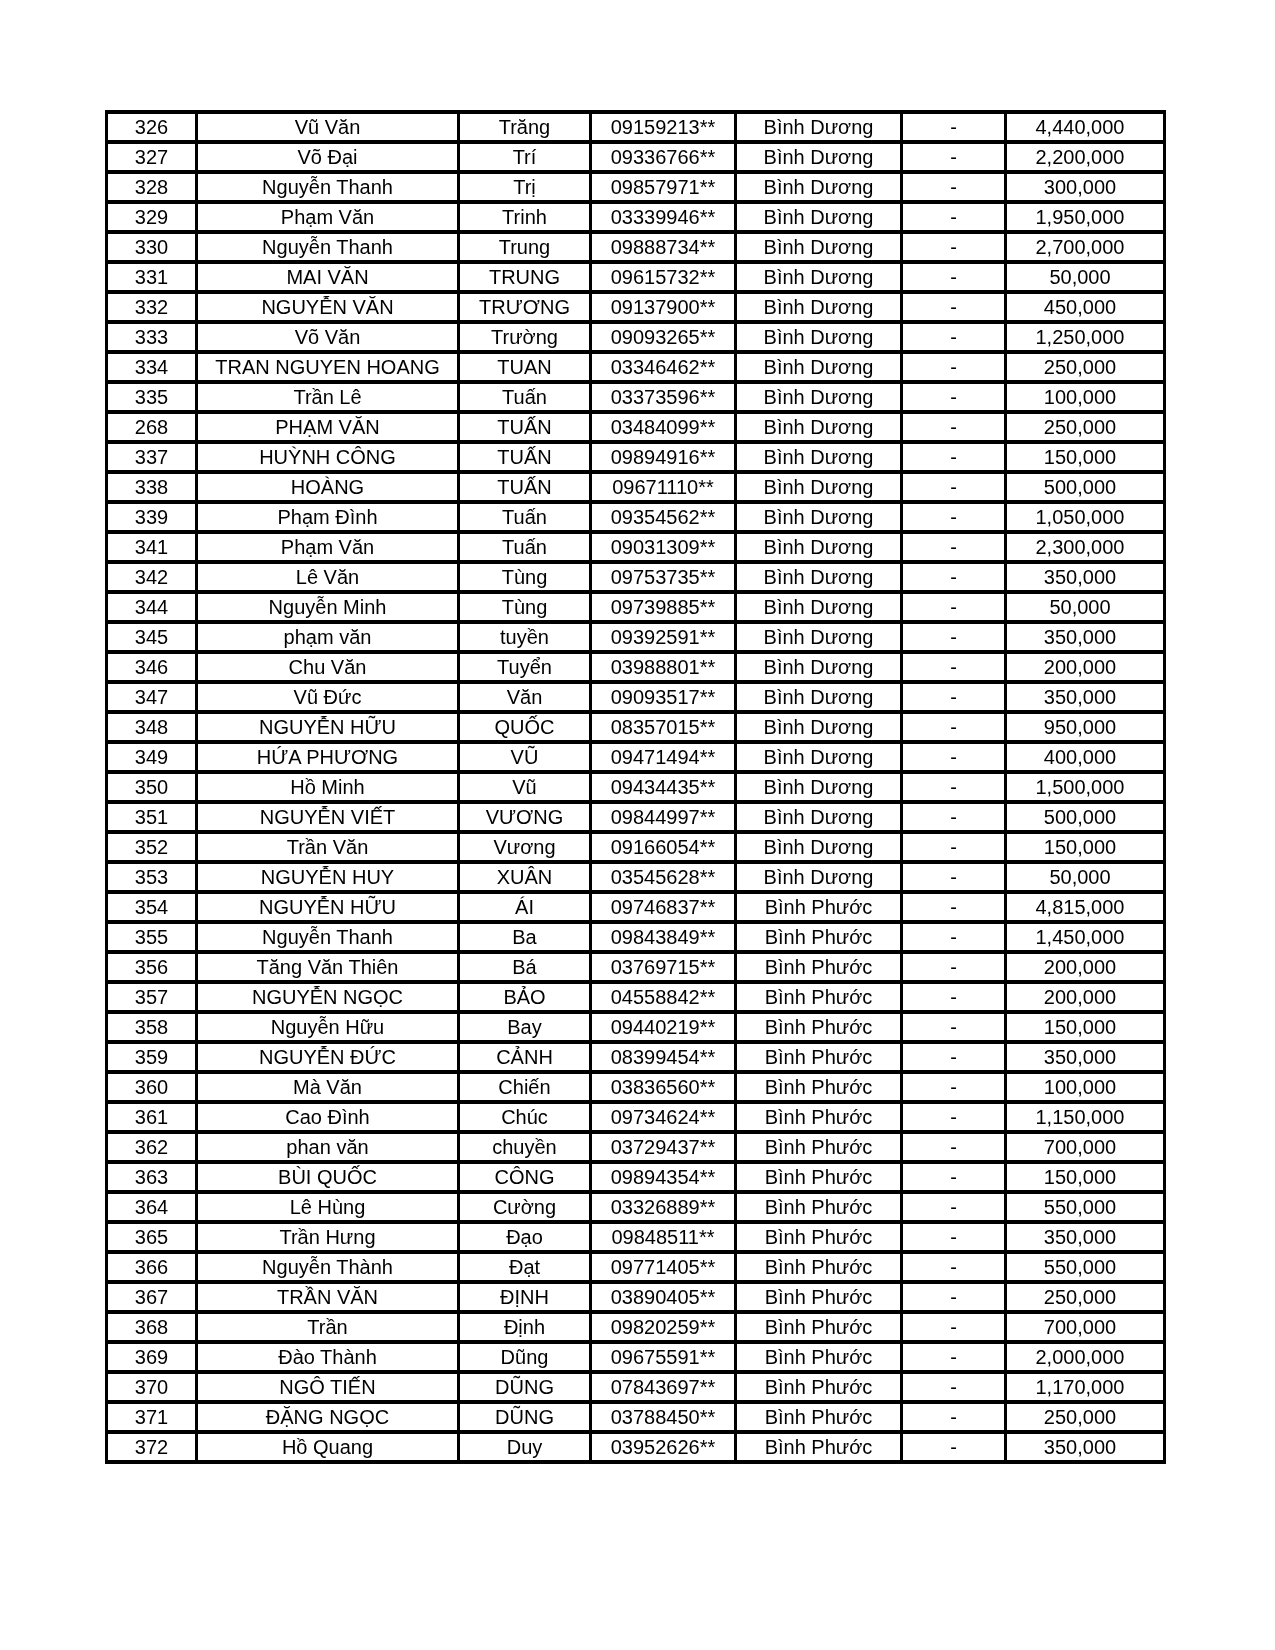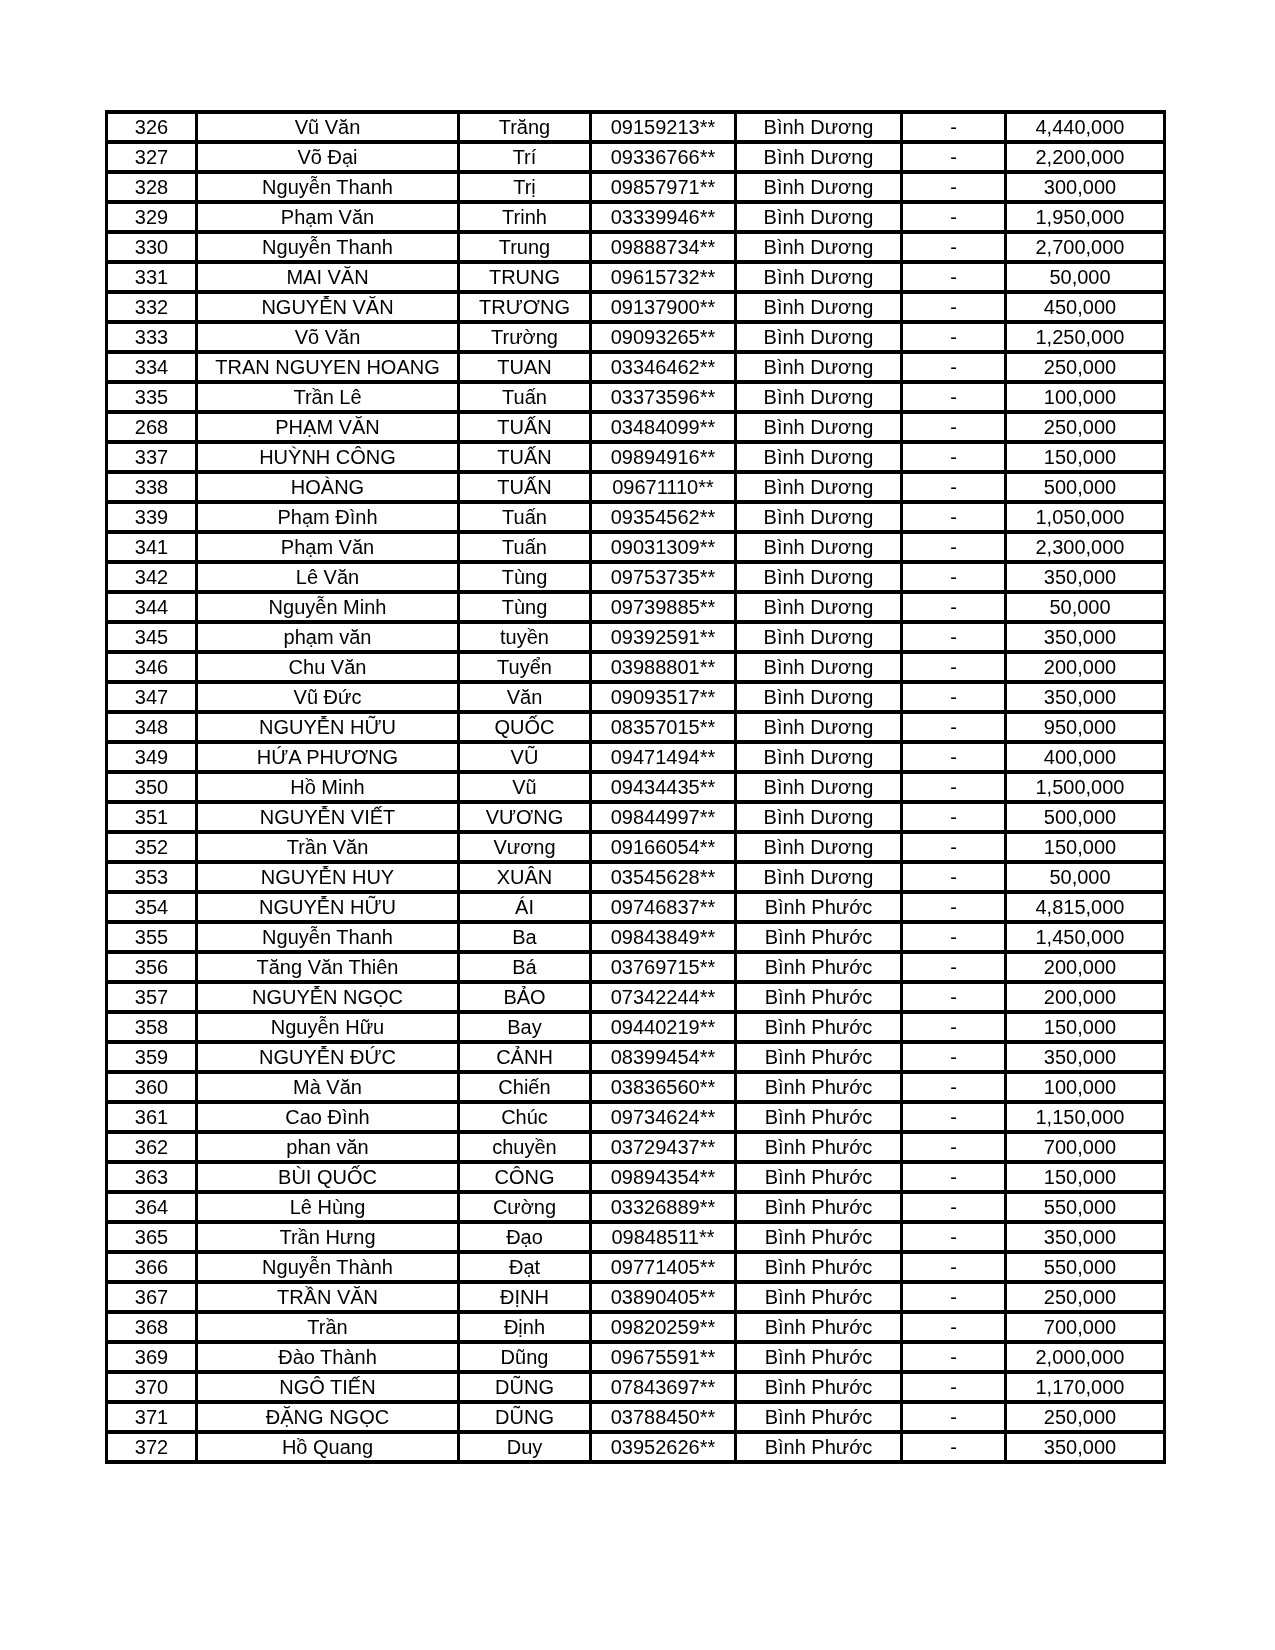--- a/index.html
+++ b/index.html
@@ -332,21 +332,21 @@
     <td class="c-ln">Bá</td>
     <td class="c-ph">03769715**</td>
     <td class="c-pr">Bình Phước</td>
     <td class="c-da">-</td>
     <td class="c-am">200,000</td>
   </tr>
           <tr>
     <td class="c-idx">357</td>
     <td class="c-fn">NGUYỄN NGỌC</td>
     <td class="c-ln">BẢO</td>
-    <td class="c-ph">07342244**</td>
+    <td class="c-ph">04558842**</td>
     <td class="c-pr">Bình Phước</td>
     <td class="c-da">-</td>
     <td class="c-am">200,000</td>
   </tr>
           <tr>
     <td class="c-idx">358</td>
     <td class="c-fn">Nguyễn Hữu</td>
     <td class="c-ln">Bay</td>
     <td class="c-ph">09440219**</td>
     <td class="c-pr">Bình Phước</td>

